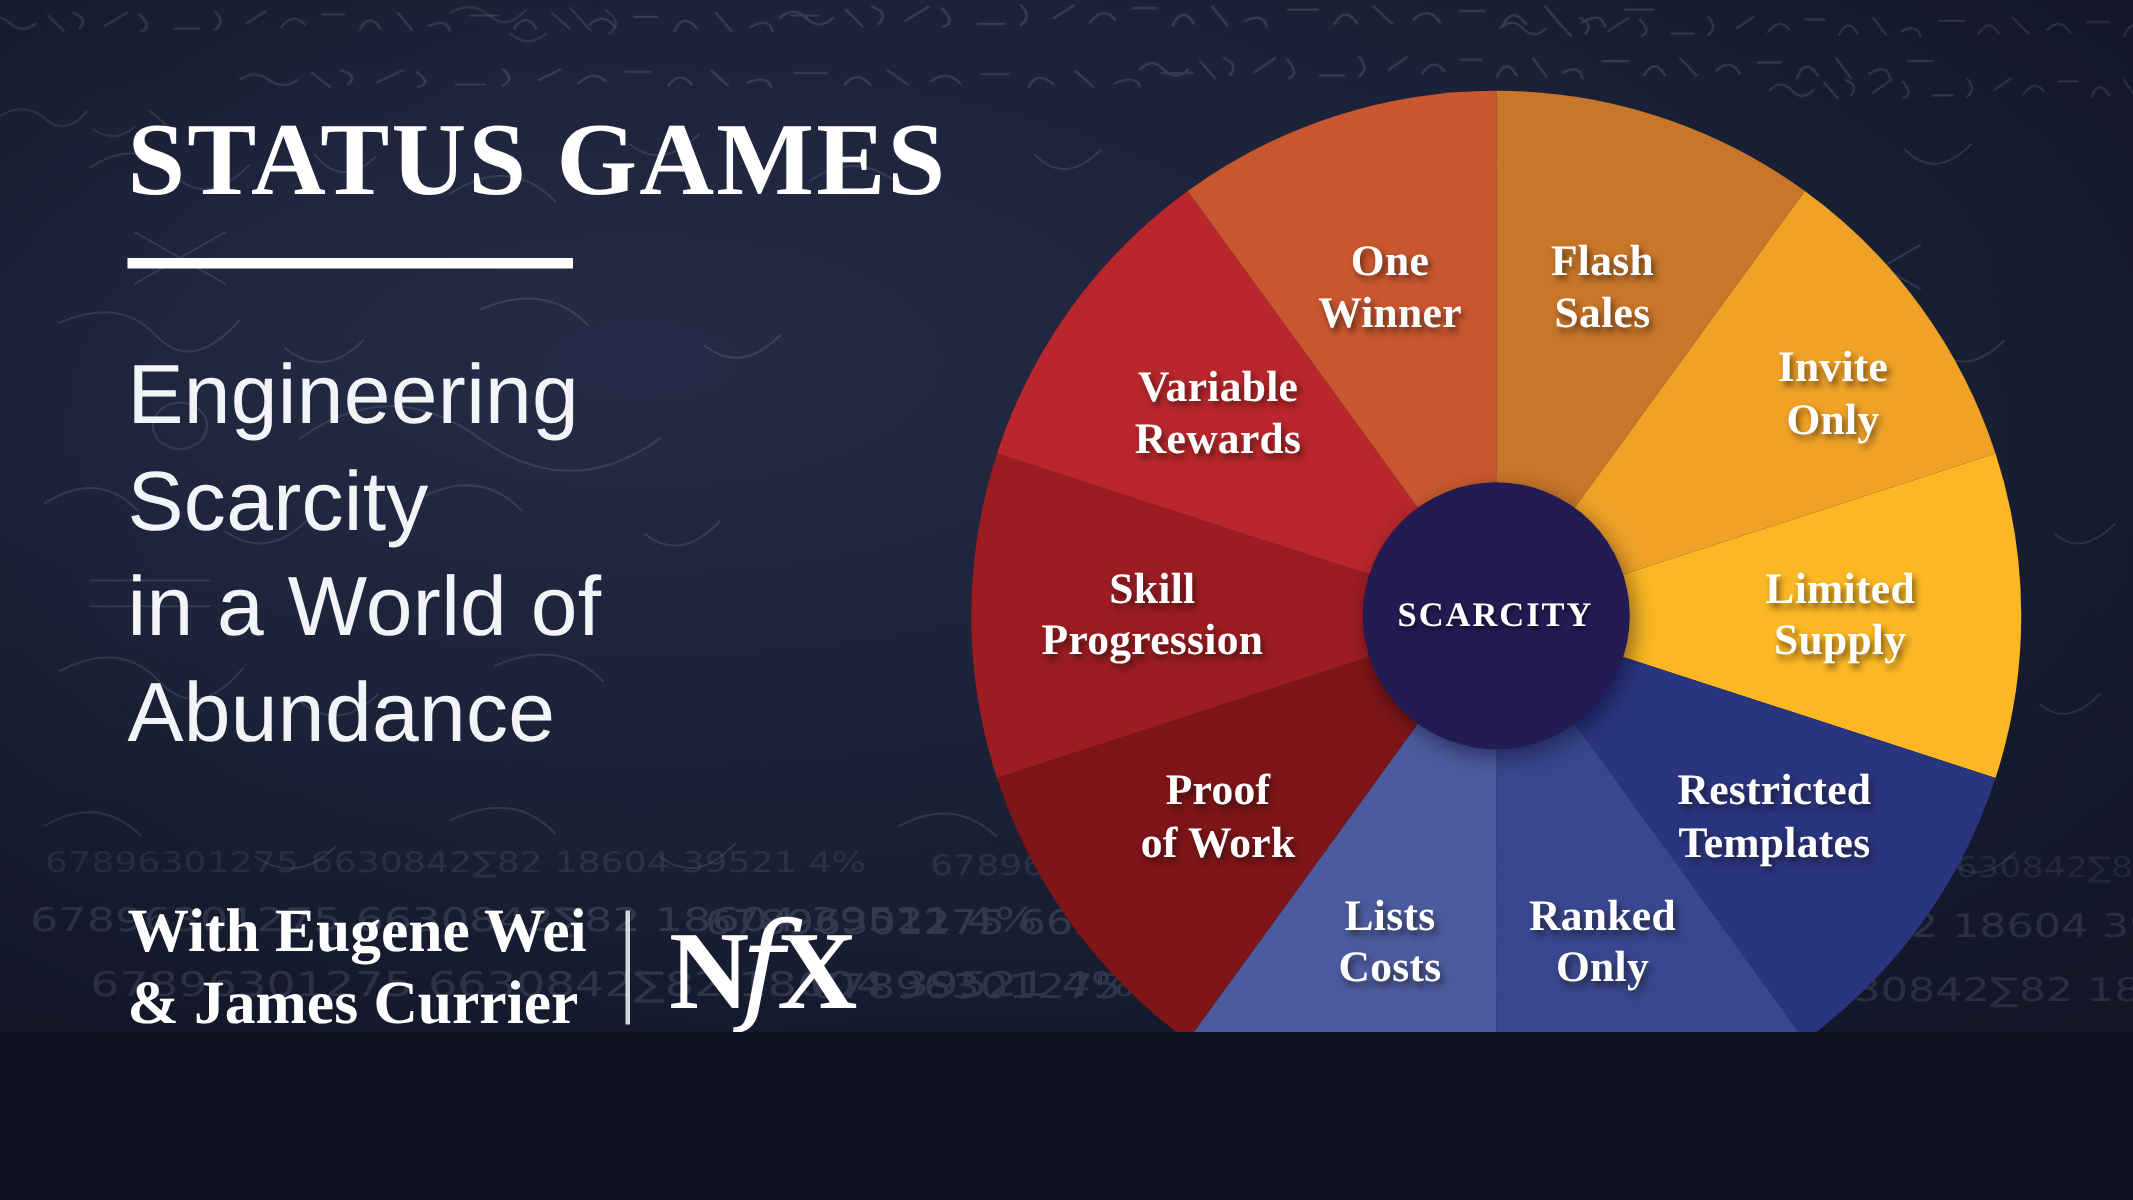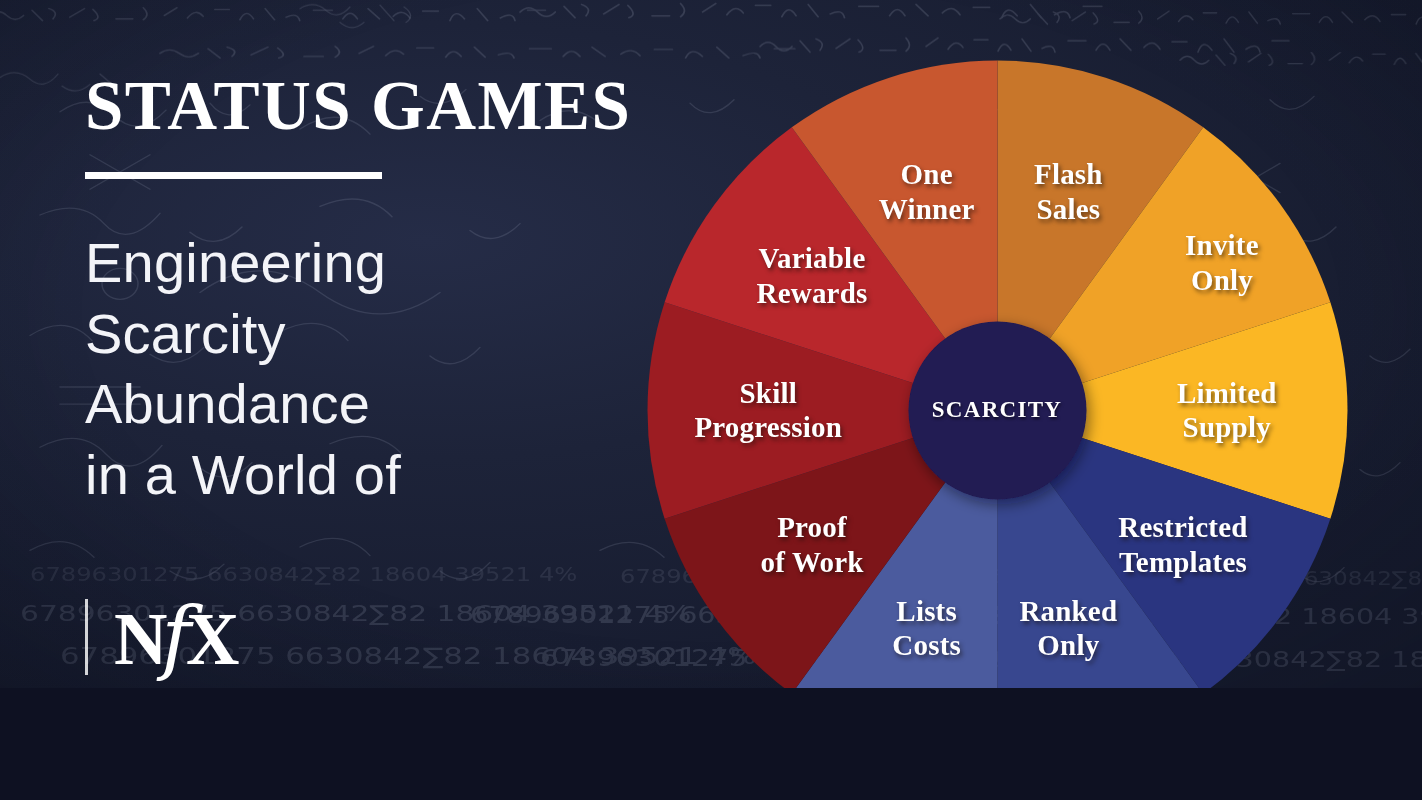--- a/index.html
+++ b/index.html
@@ -252,25 +252,29 @@
 
   <div id="left-col">
 
     <div id="title">STATUS GAMES</div>
 
     <div id="title-rule"></div>
 
     <div id="subtitle">
       <span class="sline">Engineering</span>
       <span class="sline">Scarcity</span>
+      <span class="sline">in a World of</span>
       <span class="sline">Abundance</span>
-      <span class="sline">in a World of</span>
     </div>
 
     <div id="credit-row">
+      <div id="credit-names">
+        <span>With Eugene Wei</span>
+        <span>&amp; James Currier</span>
+      </div>
       <div id="credit-divider"></div>
       <div id="logo">
         <span>N</span>
           <span class="logo-f">f</span>
           <span>X</span>
       </div>
     </div>
   </div>
 
   <div id="wheel-wrap">

